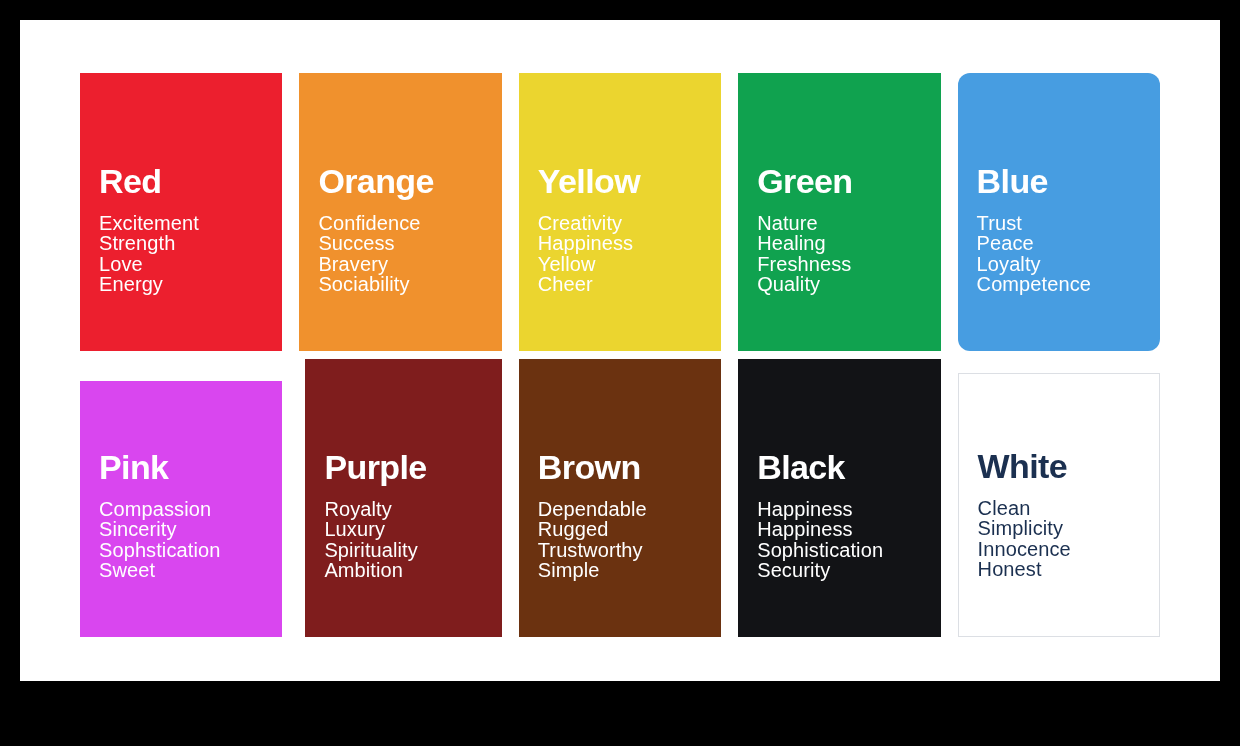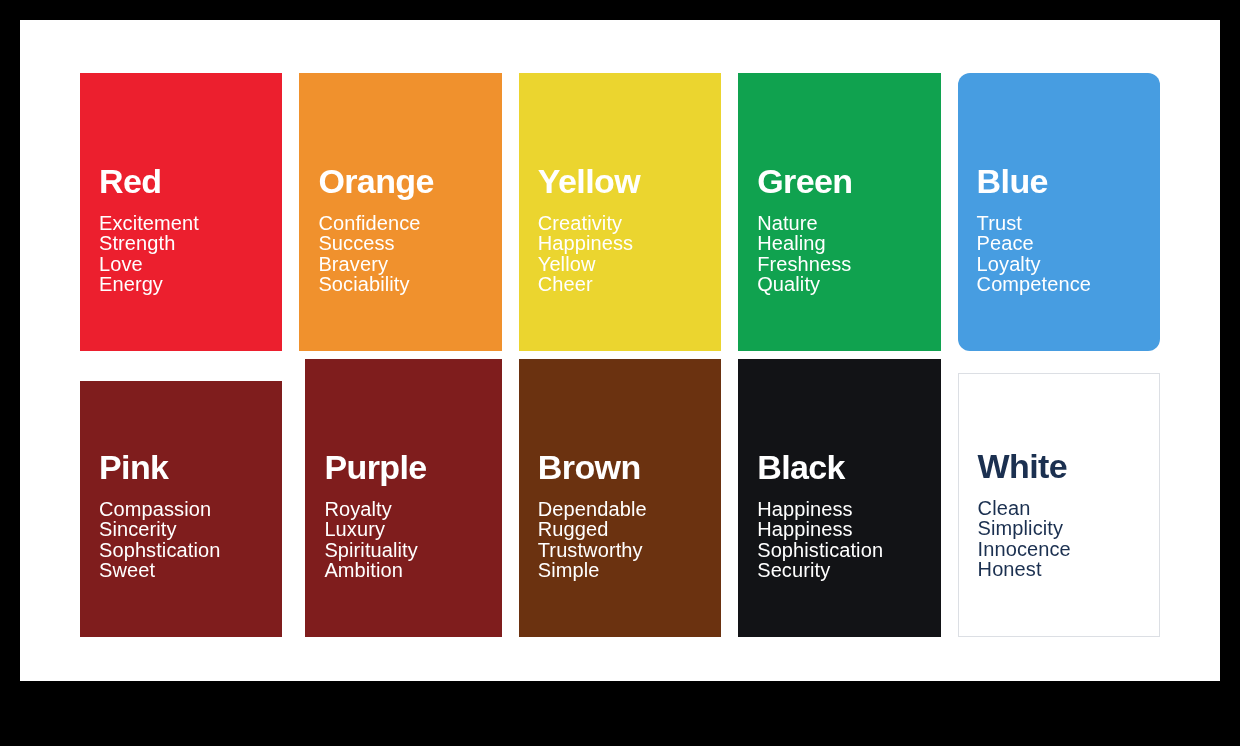--- a/index.html
+++ b/index.html
@@ -135,21 +135,21 @@
         <div class="card-body">
           <div class="card-title">Blue</div>
           <ul class="trait-list">
             <li class="trait">Trust</li>
             <li class="trait">Peace</li>
             <li class="trait">Loyalty</li>
             <li class="trait">Competence</li>
           </ul>
         </div>
       </div>
-      <div class="card" style="background: #7f1d1d; margin-top: 22px;">
+      <div class="card" style="background: #d946ef; margin-top: 22px;">
         <div class="card-body">
           <div class="card-title">Pink</div>
           <ul class="trait-list">
             <li class="trait">Compassion</li>
             <li class="trait">Sincerity</li>
             <li class="trait">Sophstication</li>
             <li class="trait">Sweet</li>
           </ul>
         </div>
       </div>

